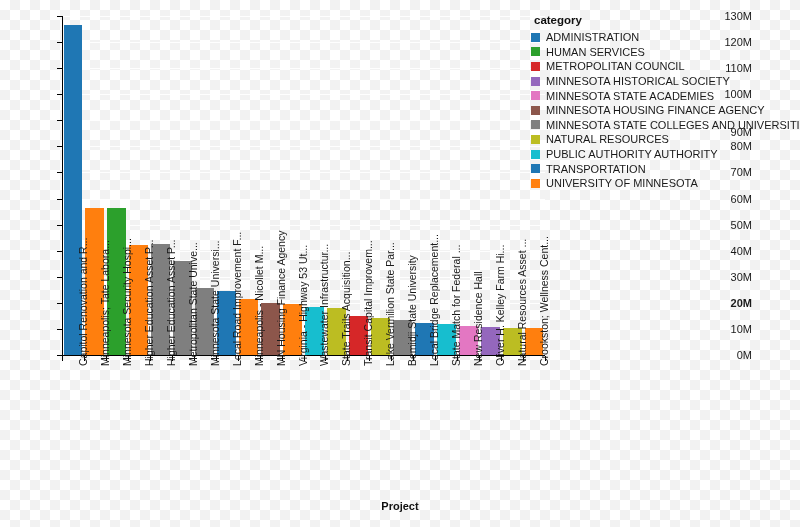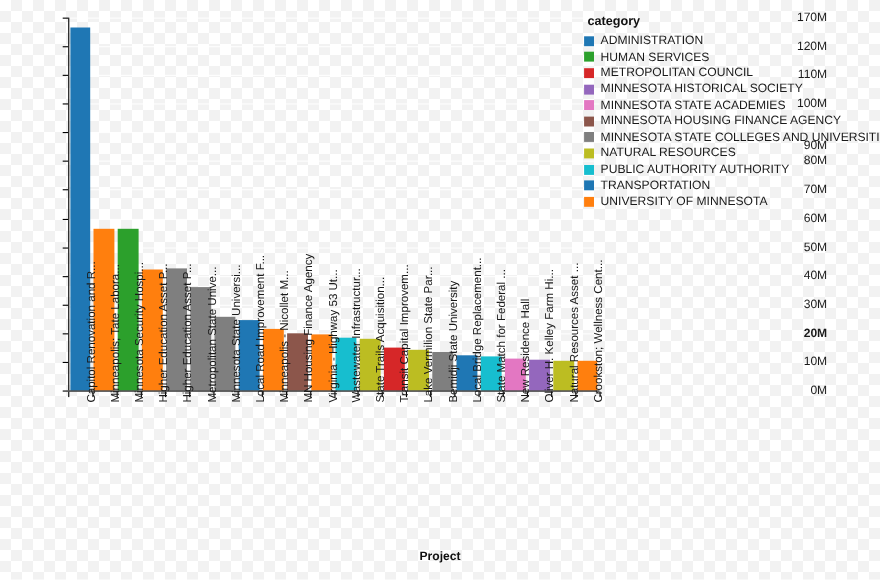--- a/index.html
+++ b/index.html
@@ -175,21 +175,21 @@
       <div class="ytick-label" style="top: 146.385px; right: 48px; width: 60px;">80M</div>
       <div style="position: absolute; left: 57px; top: 120.308px; width: 5px; height: 1px; background: rgb(0, 0, 0);"></div>
       <div class="ytick-label" style="top: 132px; right: 48px; width: 60px;">90M</div>
       <div style="position: absolute; left: 57px; top: 94.2308px; width: 5px; height: 1px; background: rgb(0, 0, 0);"></div>
       <div class="ytick-label" style="top: 94.2308px; right: 48px; width: 60px;">100M</div>
       <div style="position: absolute; left: 57px; top: 68.1538px; width: 5px; height: 1px; background: rgb(0, 0, 0);"></div>
       <div class="ytick-label" style="top: 68.1538px; right: 48px; width: 60px;">110M</div>
       <div style="position: absolute; left: 57px; top: 42.0769px; width: 5px; height: 1px; background: rgb(0, 0, 0);"></div>
       <div class="ytick-label" style="top: 42.0769px; right: 48px; width: 60px;">120M</div>
       <div style="position: absolute; left: 57px; top: 16px; width: 5px; height: 1px; background: rgb(0, 0, 0);"></div>
-      <div class="ytick-label" style="top: 16px; right: 48px; width: 60px;">170M</div>
+      <div class="ytick-label" style="top: 16px; right: 48px; width: 60px;">130M</div>
     </div>
 
   <div id="xticks">
       <div class="xtick" style="left: 0px;"></div>
       <div class="xtick" style="left: 21.9545px;"></div>
       <div class="xtick" style="left: 43.9091px;"></div>
       <div class="xtick" style="left: 65.8636px;"></div>
       <div class="xtick" style="left: 87.8182px;"></div>
       <div class="xtick" style="left: 109.773px;"></div>
       <div class="xtick" style="left: 131.727px;"></div>

